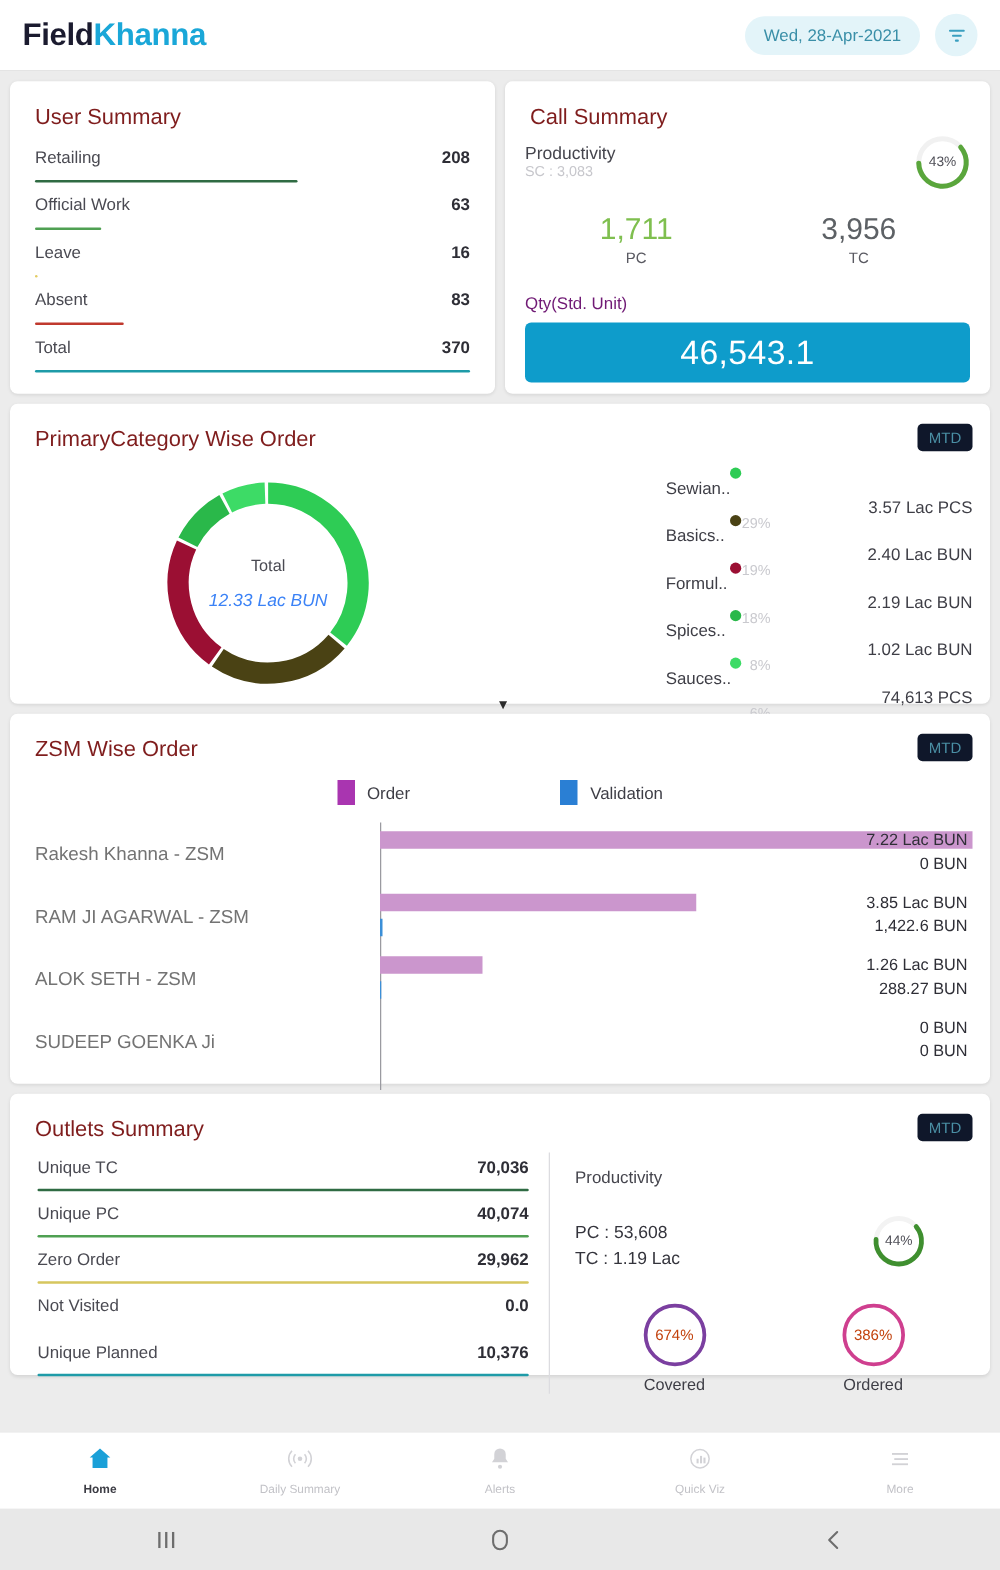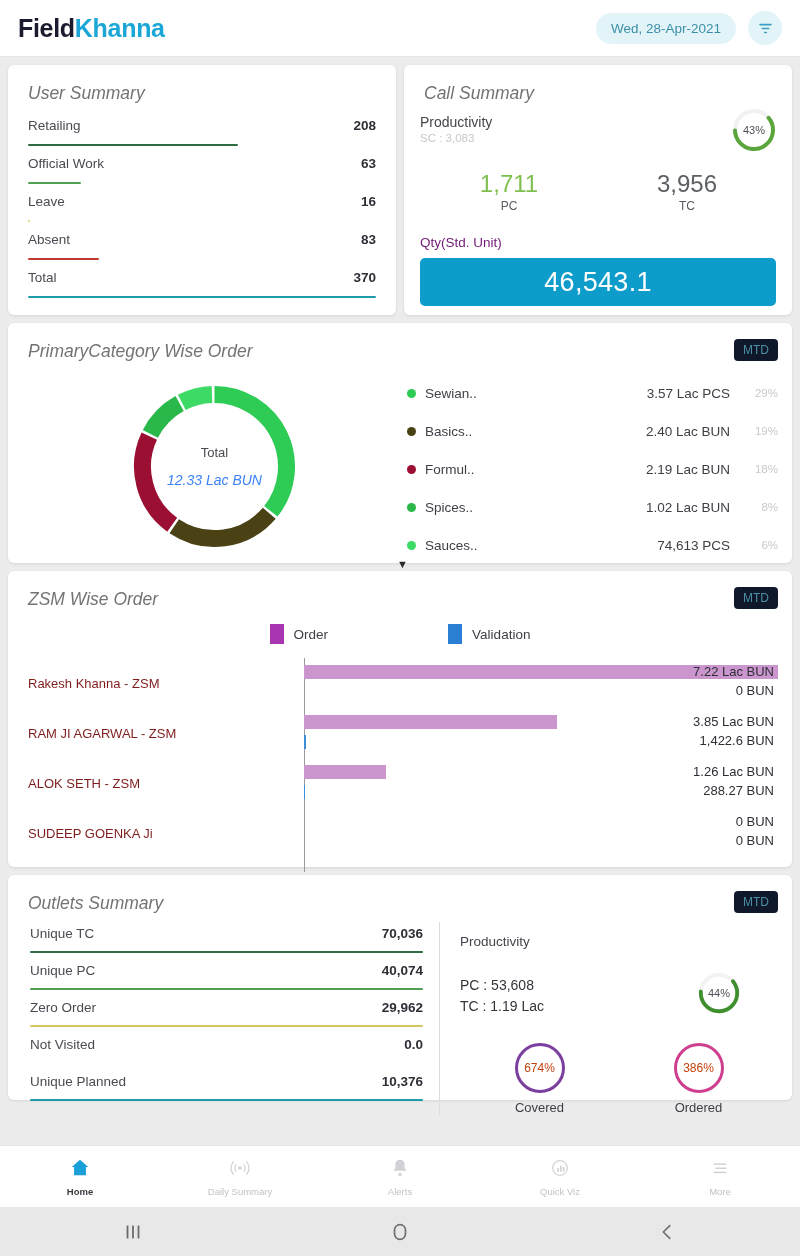--- a/index.html
+++ b/index.html
@@ -35,21 +35,21 @@
 
   .card {
     background: #ffffff; border-radius: 6px;
     box-shadow: 0 1px 3px rgba(0,0,0,0.10);
     margin: 8px 8px 0 8px;
     position: relative;
   }
   .row2 { display: flex; gap: 8px; margin: 8px 8px 0 8px; }
   .row2 > .card { margin: 0; flex: 1 1 0; }
 
-  .card-title { font-size: 17.5px; color: #737373; padding: 18px 0 0 20px; font-weight: 400; font-style: italic; }
+  .card-title { font-size: 17.5px; color: #7f1d1d; padding: 18px 0 0 20px; font-weight: 400; }
   .mtd {
     position: absolute; right: 14px; top: 16px;
     background: #0f172a; color: #4a8fa4; font-size: 12px;
     padding: 4px 9px; border-radius: 4px;
   }
 
   
   .ulist { padding: 10px 12px 14px 12px; }
   .urow { position: relative; height: 38px; }
   .urow .ulabel { position: absolute; left: 8px; top: 4px; font-size: 13.5px; color: #4a4a52; }
@@ -78,34 +78,34 @@
     color: #ffffff; font-size: 27px; letter-spacing: 0.3px;
   }
 
   
   .donut-wrap { display: flex; padding: 6px 14px 14px 14px; }
   .donut-col { width: 385px; display:flex; align-items:center; justify-content:center; position: relative; }
   .donut-center { position:absolute; inset:0; display:flex; flex-direction:column; align-items:center; justify-content:center; }
   .donut-center .dt { font-size: 13px; color:#4a4a52; margin-bottom: 28px; }
   .donut-center .dv { font-size: 14px; color:#3b82f6; position:absolute; top:53%;font-style:italic; }
   .legend-col { flex: 1 1 auto; padding-top: 6px; position: relative; }
-  .lrow { display: flex; align-items: center; height: 38px; font-size: 13.5px; }
+  .lrow { display: flex; align-items: center; height: 38px; font-size: 13.5px; flex-direction: column; }
   .ldot { width: 9px; height: 9px; border-radius: 50%; margin-right: 9px; flex:0 0 9px;}
   .lname { color: #3e3e46; width: 120px; }
   .lval { margin-left: auto; color: #3e3e46; }
   .lpct { width: 48px; text-align: right; color: #c9c9ce; font-size: 11.5px; }
   .caret { position:absolute; left: -10px; bottom: -6px; color: #2a2a2a; font-size: 11px; }
 
   
   .zsm-legend { display: flex; justify-content: center; gap: 120px; padding: 14px 0 8px 0; }
   .zsm-legend .li { display: flex; align-items: center; gap: 10px; font-size: 13.5px; color: #3e3e46; }
   .swatch { width: 14px; height: 20px; }
   .chart { position: relative; padding: 6px 14px 22px 14px; }
   .crow { position: relative; height: 50px; display:flex; align-items:center; }
-  .cname { width: 282px; font-size: 13px; color: #7f1d1d; padding-left: 6px; }
+  .cname { width: 282px; font-size: 15px; color: #737373; padding-left: 6px; }
   .plot { position: relative; flex: 1 1 auto; height: 50px; }
   .bar { position: absolute; left: 0; height: 14px; background: #cb96cd; }
   .bar.order { top: 7px; }
   .bar.val { top: 27px; background: #3b8fd8; }
   .labels { position: absolute; right: 4px; top: 4px; text-align: right; font-size: 13px; color: #2e2e36; line-height: 19px; }
   .axis { position: absolute; left: 296px; top: 6px; bottom: 8px; width: 1px; background: #9a9aa0; }
 
   
   .out-body { display: flex; padding: 8px 14px 18px 14px; }
   .out-left { width: 418px; padding-right: 8px; border-right: 1px solid #dcdce0; }

